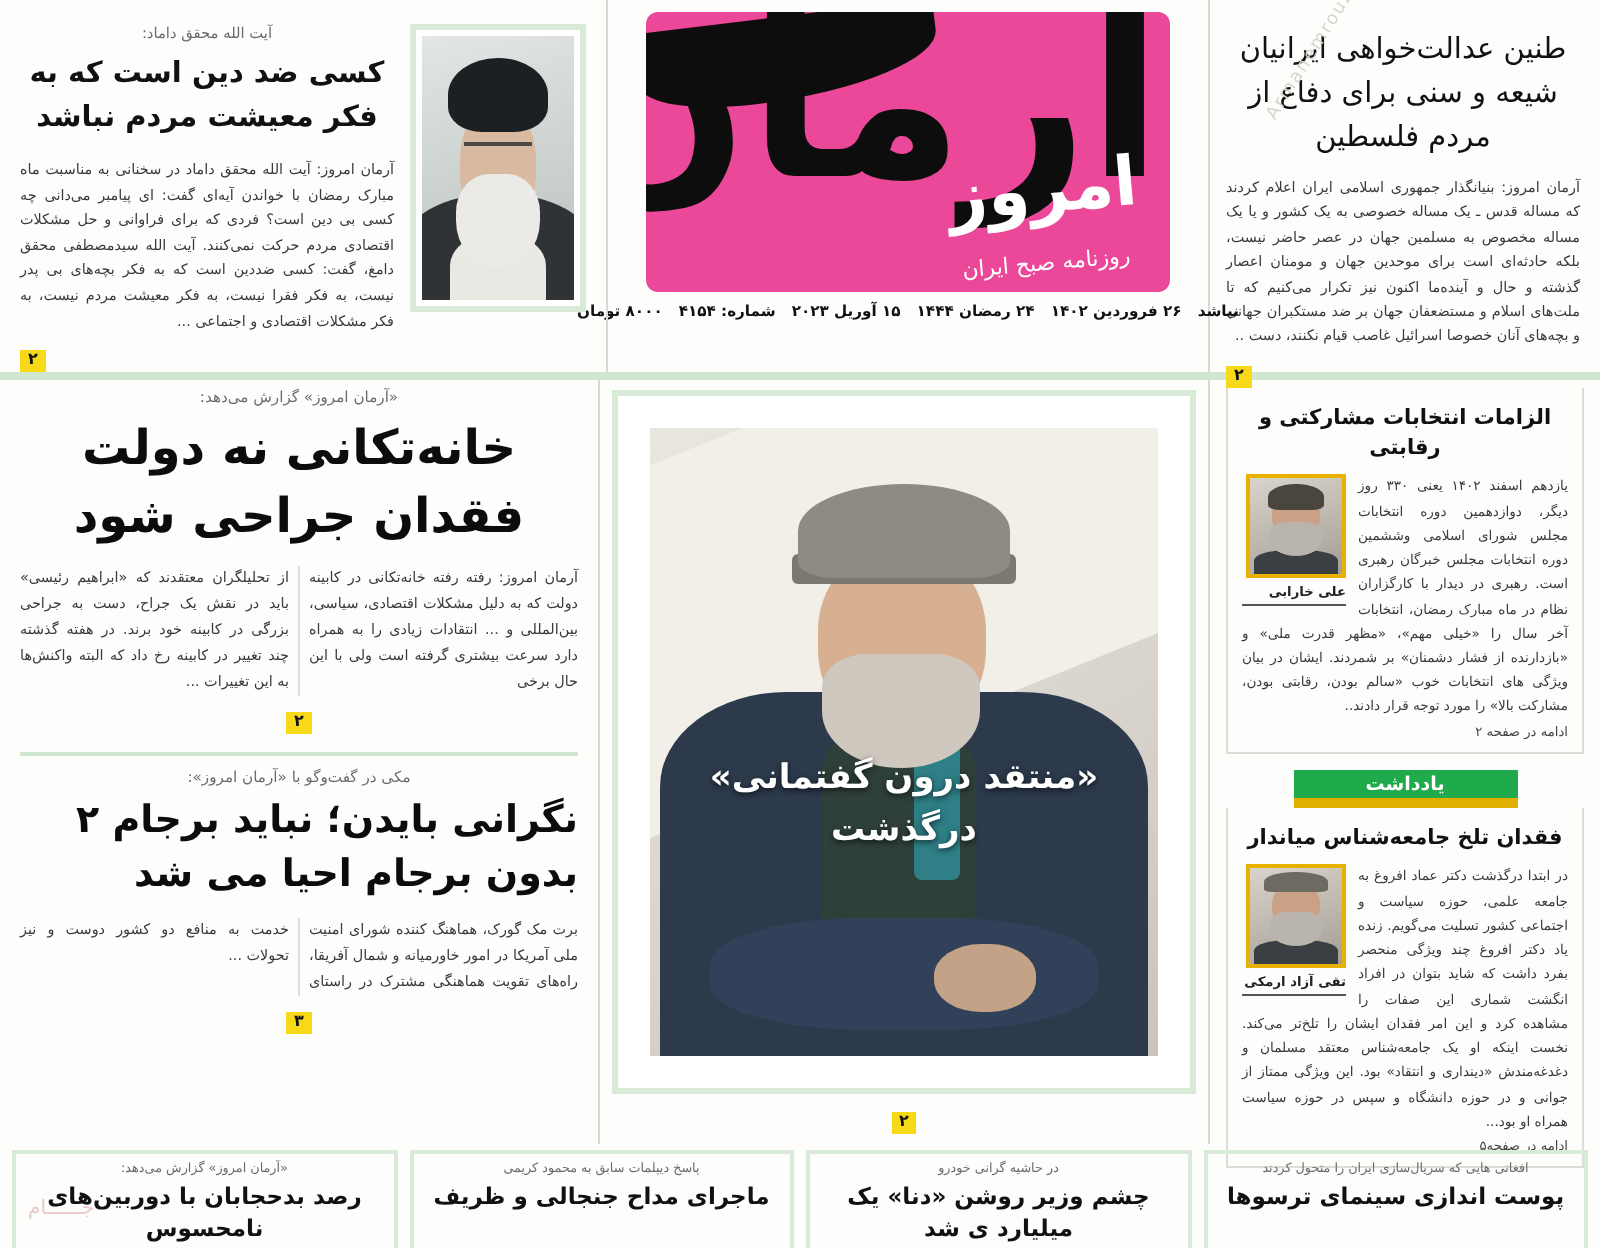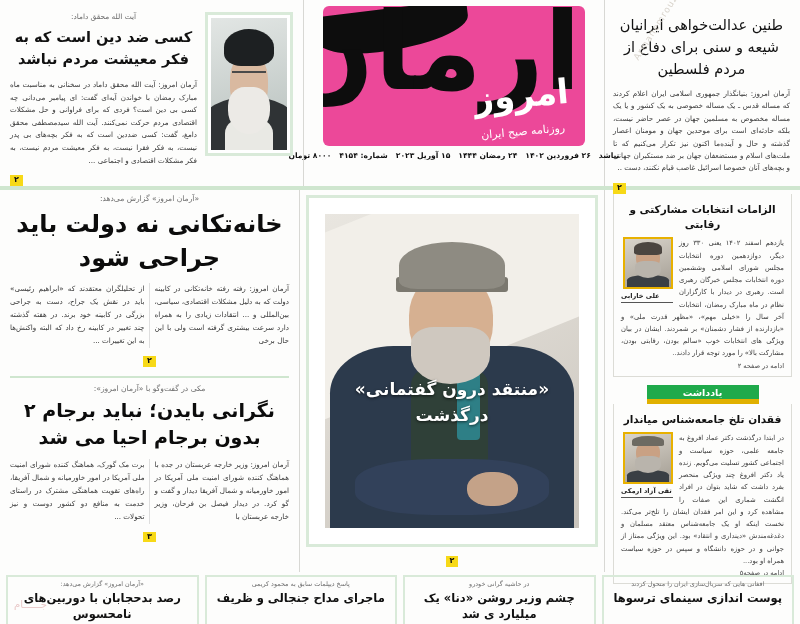--- a/index.html
+++ b/index.html
@@ -255,21 +255,21 @@
   .sec-body {
     font-size: 6.8px;
     line-height: 1.8;
     color: #3a3a3a;
     text-align: justify;
   }
   .author-block {
     float: left;
     width: 52px;
     margin: 0 6px 2px 0;
-    text-align: left;
+    text-align: right;
   }
   .author-photo {
     width: 50px; height: 52px;
     border: 2px solid #e8b100;
     position: relative;
     overflow: hidden;
     background: #c9c4bb;
   }
   .ap-bg { position:absolute; inset:0; background:linear-gradient(160deg,#d9d4cb,#a49e94); }
   .ap-head { position:absolute; top:14%; left:24%; width:52%; height:50%; background:#c9a184; border-radius:46%; }
@@ -356,20 +356,21 @@
     font-size: 24px;
     font-weight: bold;
     color: #0c0c0c;
     text-align: center;
     line-height: 1.42;
     letter-spacing: -1px;
   }
   .story-headline.small {
     font-size: 19px;
     letter-spacing: -0.8px;
+    text-align: right;
   }
   .two-col {
     margin-top: 8px;
     column-count: 2;
     column-gap: 10px;
     column-rule: 1px solid #dedede;
     font-size: 7.2px;
     line-height: 1.8;
     color: #3a3a3a;
     text-align: justify;
@@ -536,35 +537,34 @@
           </div>
         </div>
       </div>
       <div class="photo-badge"><span class="badge">۲</span></div>
     </div>
 
     <div class="left-col">
 
       <div class="story">
         <div class="story-kicker">«آرمان امروز» گزارش می‌دهد:</div>
-        <div class="story-headline">خانه‌تکانی نه دولت باید جراحی شود</div>
+        <div class="story-headline">خانه‌تکانی نه دولت فقدان جراحی شود</div>
         <div class="two-col">
           <div>آرمان امروز: رفته رفته خانه‌تکانی در کابینه دولت که به دلیل مشکلات اقتصادی، سیاسی، بین‌المللی و ... انتقادات زیادی را به همراه دارد سرعت بیشتری گرفته است ولی با این حال برخی</div>
           <div>از تحلیلگران معتقدند که «ابراهیم رئیسی» باید در نقش یک جراح، دست به جراحی بزرگی در کابینه خود برند. در هفته گذشته چند تغییر در کابینه رخ داد که البته واکنش‌ها به این تغییرات ...</div>
         </div>
         <div class="badge-center"><span class="badge">۲</span></div>
       </div>
 
       <div class="story-sep"></div>
 
       <div class="story">
         <div class="story-kicker">مکی در گفت‌وگو با «آرمان امروز»:</div>
         <div class="story-headline small">نگرانی بایدن؛ نباید برجام ۲ بدون برجام احیا می شد</div>
         <div class="two-col">
-          <div>آرمان امروز: وزیر خارجه عربستان در جده با هماهنگ کننده شورای امنیت ملی آمریکا در امور خاورمیانه و شمال آفریقا دیدار و گفت و گو کرد. در دیدار فیصل بن فرحان، وزیر خارجه عربستان با</div>
           <div>برت مک گورک، هماهنگ کننده شورای امنیت ملی آمریکا در امور خاورمیانه و شمال آفریقا، راه‌های تقویت هماهنگی مشترک در راستای خدمت به منافع دو کشور دوست و نیز تحولات ...</div>
         </div>
         <div class="badge-center"><span class="badge">۳</span></div>
       </div>
     </div>
   </div>
 
   <div class="bottom-strip">
     <div class="bbox">
       <div class="bbox-kicker">افغانی هایی که سریال‌سازی ایران را متحول کردند</div>

